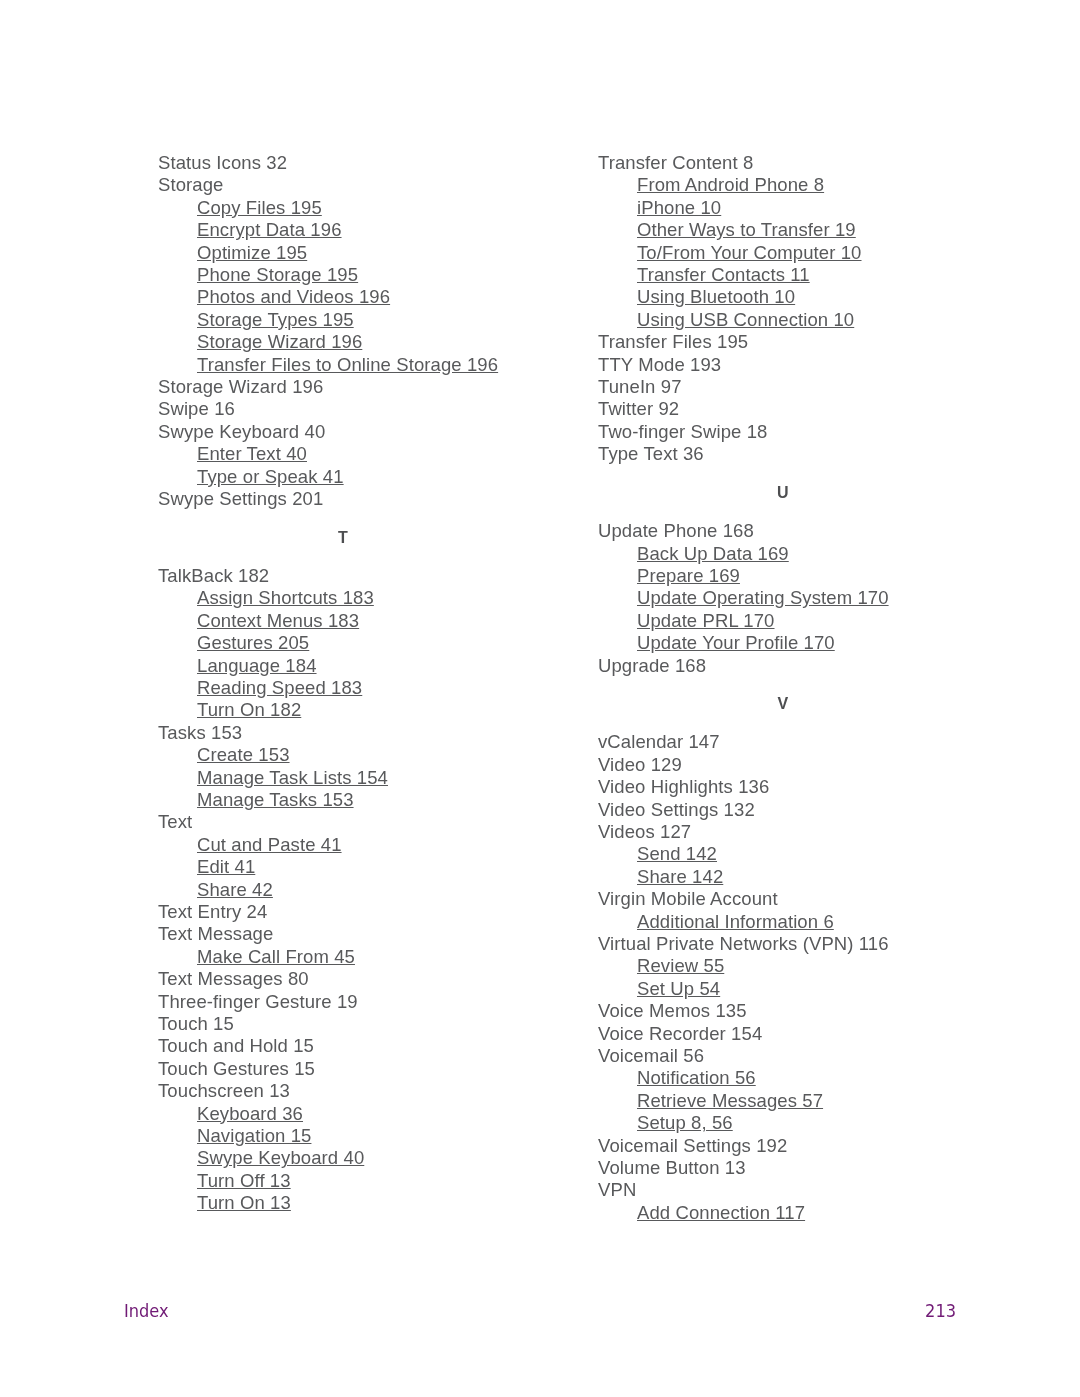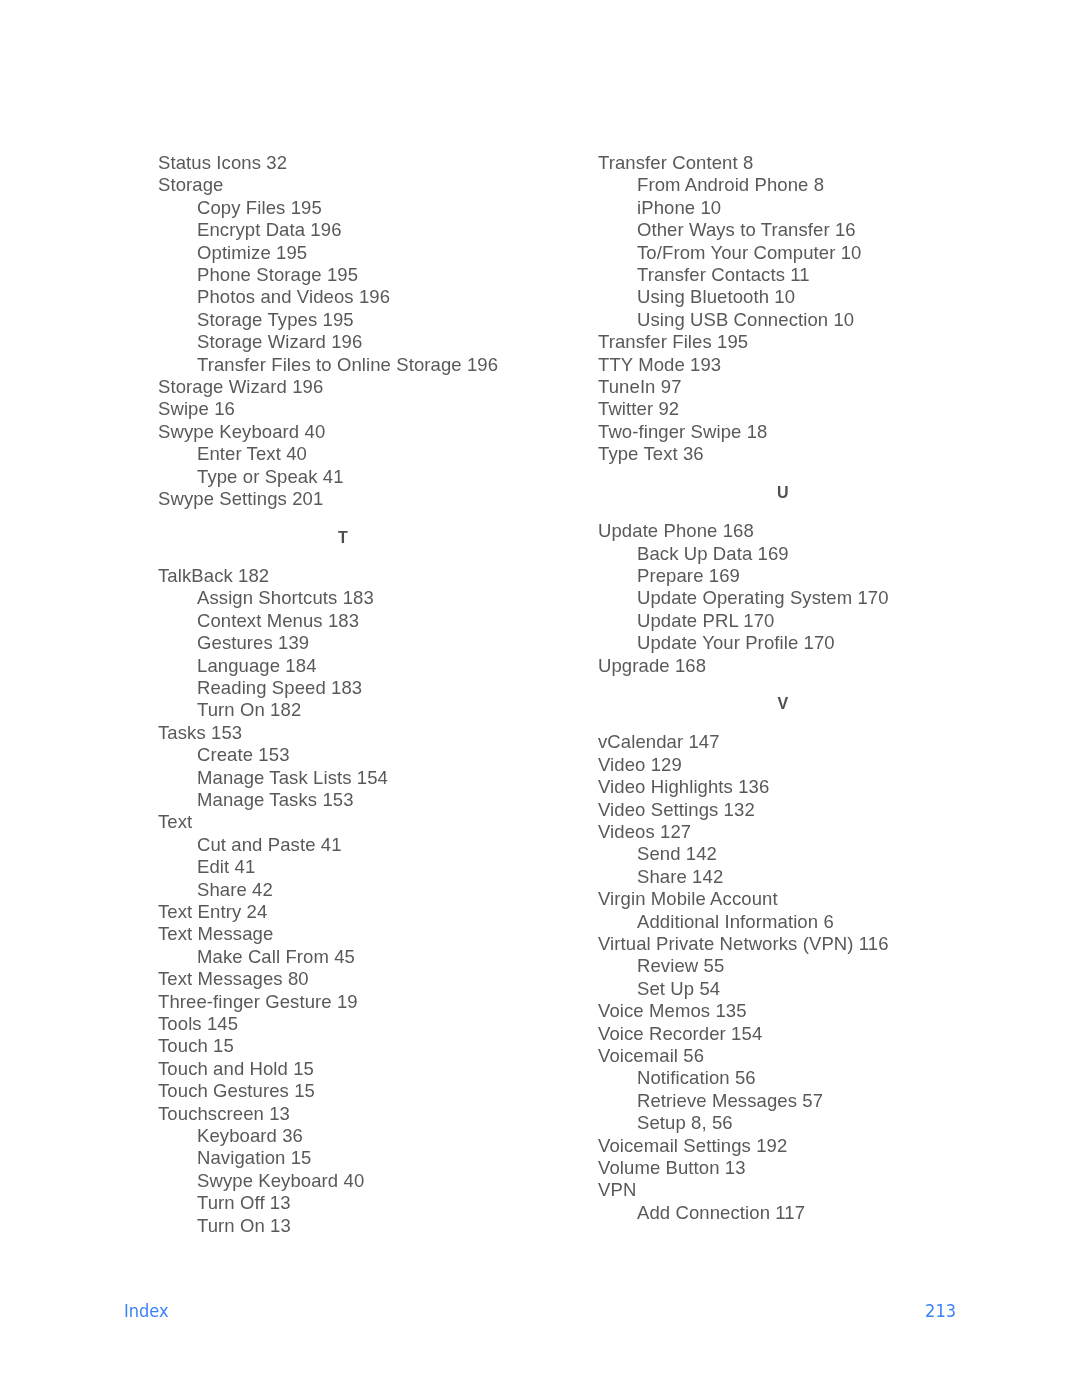--- a/index.html
+++ b/index.html
@@ -38,21 +38,21 @@
     margin-left: 70px;
   }
   .index-entry {
     font-size: 18.5px;
     line-height: 22.4px;
     color: #58595b;
     white-space: nowrap;
     letter-spacing: 0.1px;
   }
   .index-entry.lvl-0 { padding-left: 0px; }
-  .index-entry.lvl-1 { padding-left: 39px; }
+  .index-entry.lvl-1 { padding-left: 39px; text-decoration: underline; }
 
   .letter-heading {
     font-size: 16px;
     font-weight: bold;
     color: #4d4e50;
     text-align: center;
     line-height: 22.4px;
     padding-top: 16px;
     padding-bottom: 16px;
     letter-spacing: 0.4px;
@@ -62,21 +62,21 @@
 
   .footer {
     position: absolute;
     left: 124px;
     top: 1300px;
     width: 832px;
     display: flex;
     justify-content: space-between;
     align-items: baseline;
     font-size: 18px;
-    color: #3b82f6;
+    color: #701a75;
     font-family: "DejaVu Sans", sans-serif;
     font-stretch: condensed;
   }
   .footer-label, .footer-page {
     white-space: nowrap;
   }
 </style>
 </head>
 <body>
 
@@ -97,53 +97,52 @@
         <div class="index-entry lvl-0">Storage Wizard  196</div>
         <div class="index-entry lvl-0">Swipe  16</div>
         <div class="index-entry lvl-0">Swype Keyboard  40</div>
         <div class="index-entry lvl-1">Enter Text  40</div>
         <div class="index-entry lvl-1">Type or Speak  41</div>
         <div class="index-entry lvl-0">Swype Settings  201</div>
         <div class="letter-heading">T</div>
         <div class="index-entry lvl-0">TalkBack  182</div>
         <div class="index-entry lvl-1">Assign Shortcuts  183</div>
         <div class="index-entry lvl-1">Context Menus  183</div>
-        <div class="index-entry lvl-1">Gestures  139</div>
+        <div class="index-entry lvl-1">Gestures  205</div>
         <div class="index-entry lvl-1">Language  184</div>
         <div class="index-entry lvl-1">Reading Speed  183</div>
         <div class="index-entry lvl-1">Turn On  182</div>
         <div class="index-entry lvl-0">Tasks  153</div>
         <div class="index-entry lvl-1">Create  153</div>
         <div class="index-entry lvl-1">Manage Task Lists  154</div>
         <div class="index-entry lvl-1">Manage Tasks  153</div>
         <div class="index-entry lvl-0">Text</div>
         <div class="index-entry lvl-1">Cut and Paste  41</div>
         <div class="index-entry lvl-1">Edit  41</div>
         <div class="index-entry lvl-1">Share  42</div>
         <div class="index-entry lvl-0">Text Entry  24</div>
         <div class="index-entry lvl-0">Text Message</div>
         <div class="index-entry lvl-1">Make Call From  45</div>
         <div class="index-entry lvl-0">Text Messages  80</div>
         <div class="index-entry lvl-0">Three-finger Gesture  19</div>
-        <div class="index-entry lvl-0">Tools  145</div>
         <div class="index-entry lvl-0">Touch  15</div>
         <div class="index-entry lvl-0">Touch and Hold  15</div>
         <div class="index-entry lvl-0">Touch Gestures  15</div>
         <div class="index-entry lvl-0">Touchscreen  13</div>
         <div class="index-entry lvl-1">Keyboard  36</div>
         <div class="index-entry lvl-1">Navigation  15</div>
         <div class="index-entry lvl-1">Swype Keyboard  40</div>
         <div class="index-entry lvl-1">Turn Off  13</div>
         <div class="index-entry lvl-1">Turn On  13</div>
       </div>
     <div class="column right" id="col-right">
         <div class="index-entry lvl-0">Transfer Content  8</div>
         <div class="index-entry lvl-1">From Android Phone  8</div>
         <div class="index-entry lvl-1">iPhone  10</div>
-        <div class="index-entry lvl-1">Other Ways to Transfer  16</div>
+        <div class="index-entry lvl-1">Other Ways to Transfer  19</div>
         <div class="index-entry lvl-1">To/From Your Computer  10</div>
         <div class="index-entry lvl-1">Transfer Contacts  11</div>
         <div class="index-entry lvl-1">Using Bluetooth  10</div>
         <div class="index-entry lvl-1">Using USB Connection  10</div>
         <div class="index-entry lvl-0">Transfer Files  195</div>
         <div class="index-entry lvl-0">TTY Mode  193</div>
         <div class="index-entry lvl-0">TuneIn  97</div>
         <div class="index-entry lvl-0">Twitter  92</div>
         <div class="index-entry lvl-0">Two-finger Swipe  18</div>
         <div class="index-entry lvl-0">Type Text  36</div>

